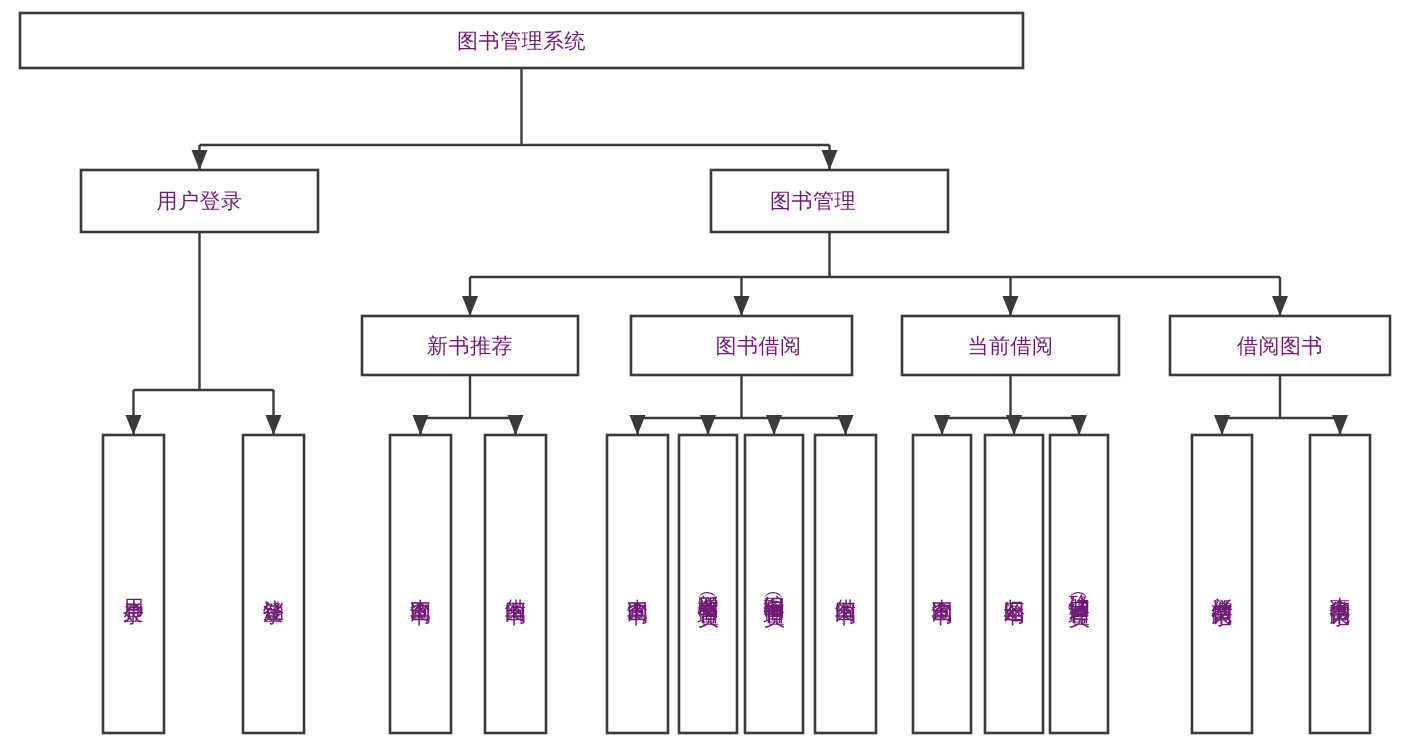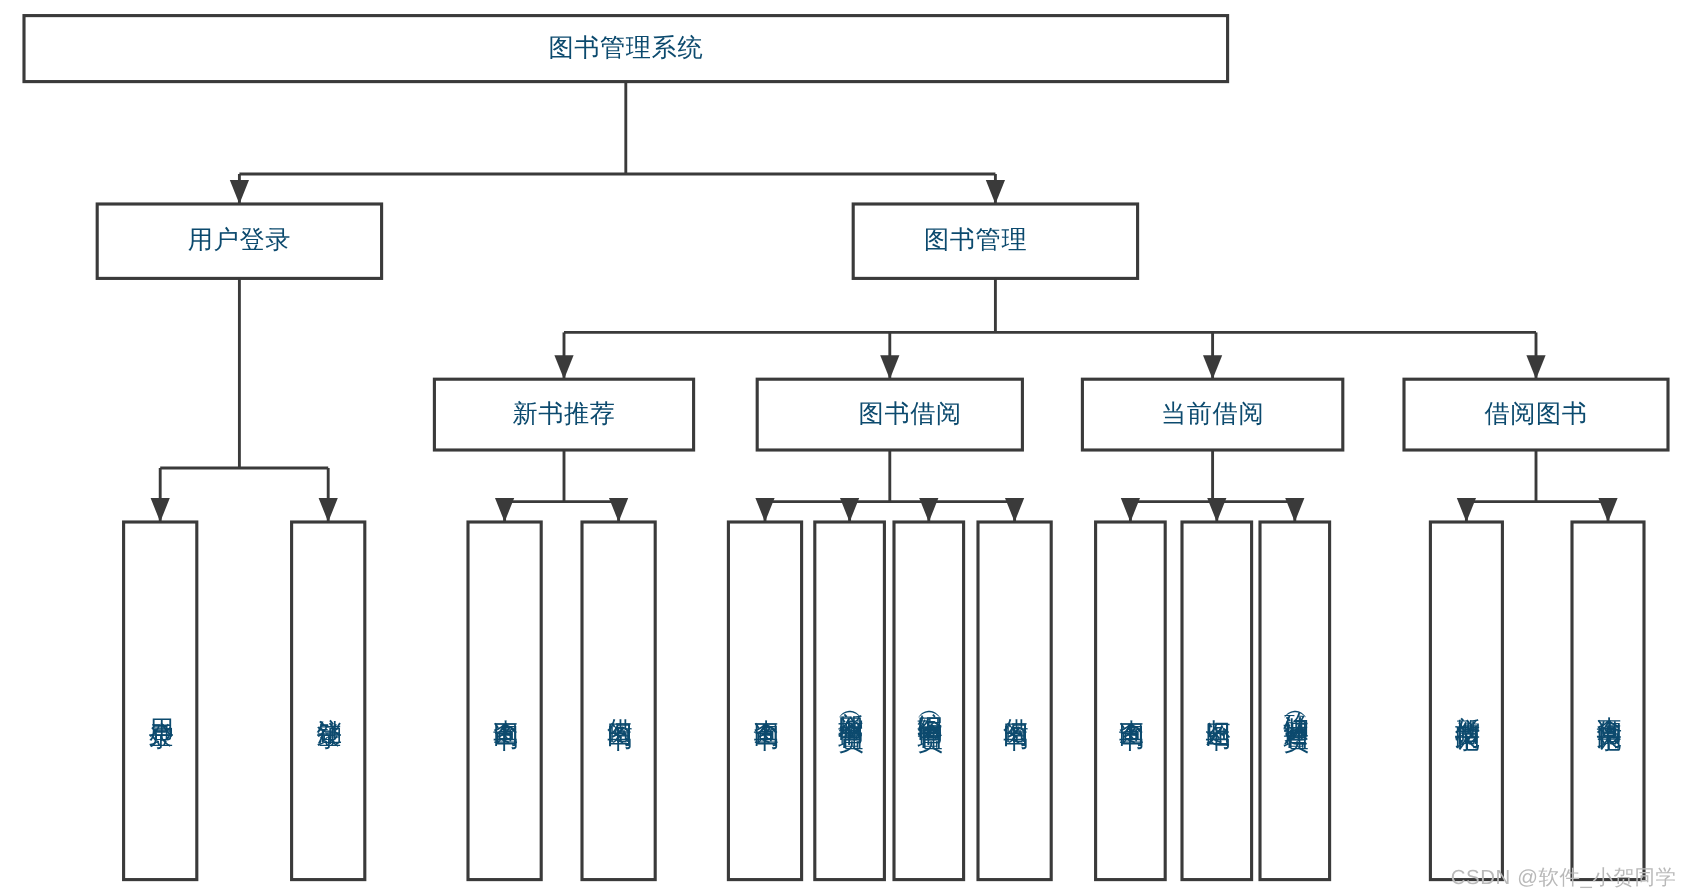--- a/index.html
+++ b/index.html
@@ -39,21 +39,21 @@
   }
   .arrow-head {
     fill: #3a3a3a;
     stroke: none;
   }
   .node-label {
     position: absolute;
     display: flex;
     align-items: center;
     justify-content: center;
-    color: #0c4a6e;
+    color: #701a75;
     font-family: "Liberation Sans", "DejaVu Sans", sans-serif;
     text-align: center;
     pointer-events: none;
     box-sizing: border-box;
   }
   .node-label.horizontal {
     font-size: 21px;
     line-height: 1.2;
     letter-spacing: 0.5px;
   }
@@ -176,14 +176,13 @@
       <div class="node-label vertical" style="left: 679px; top: 435px; width: 58px; height: 298px;">新增图书（管理员）</div>
       <div class="node-label vertical" style="left: 745px; top: 435px; width: 58px; height: 298px;">编辑图书（管理员）</div>
       <div class="node-label vertical" style="left: 815px; top: 435px; width: 61px; height: 298px;">借阅图书</div>
       <div class="node-label vertical" style="left: 913px; top: 435px; width: 58px; height: 298px;">查询图书</div>
       <div class="node-label vertical" style="left: 985px; top: 435px; width: 58px; height: 298px;">归还图书</div>
       <div class="node-label vertical" style="left: 1050px; top: 435px; width: 58px; height: 298px;">确认归还（管理员）</div>
       <div class="node-label vertical" style="left: 1192px; top: 435px; width: 60px; height: 298px;">新增借阅记录</div>
       <div class="node-label vertical" style="left: 1310px; top: 435px; width: 60px; height: 298px;">查询借阅记录</div>
     </div>
 
-  <div class="watermark">CSDN @软件_小贺同学</div>
 </div>
 
 </body></html>

